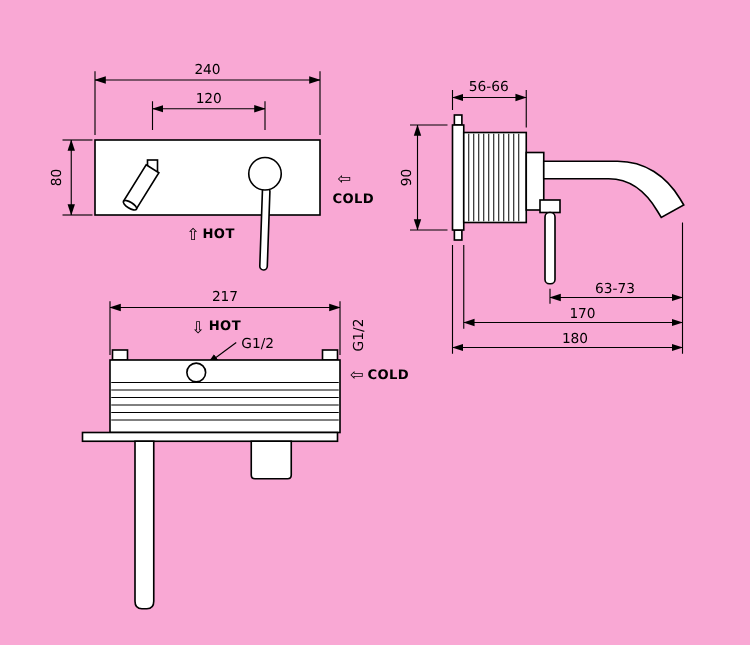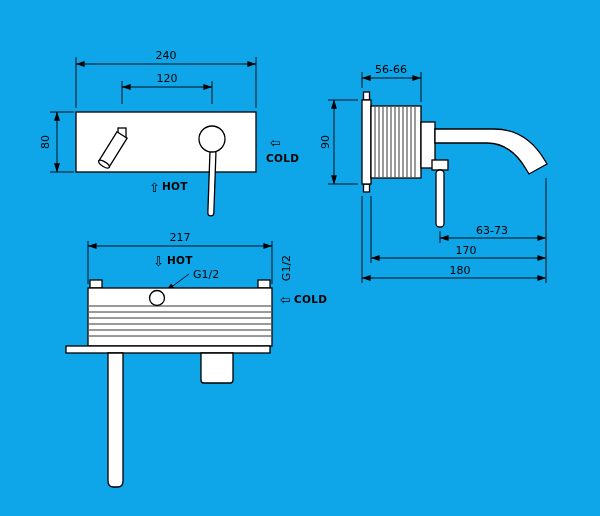--- a/index.html
+++ b/index.html
@@ -1,16 +1,16 @@
 <!DOCTYPE html>
 <html><head>
 <meta charset="utf-8">
 <style>
   html,body{margin:0;padding:0;background:#fff;}
-  #canvas{position:relative;width:600px;height:516px;background:#0ea5e9;overflow:hidden;}
+  #canvas{position:relative;width:600px;height:516px;background:#f9a8d4;overflow:hidden;}
   svg{display:block;}
   text{font-family:"DejaVu Sans","Liberation Sans",sans-serif;fill:#000;}
   .dimtext{font-size:11px;}
   .flowtext{font-size:10.5px;font-weight:bold;letter-spacing:.3px;}
   .threadtext{font-size:11px;}
   .arrowtext{font-size:13px;}
   .obj{fill:#fff;stroke:#000;stroke-width:1.3;}
   .thin{fill:none;stroke:#000;stroke-width:0.8;}
   .ext{fill:none;stroke:#000;stroke-width:0.9;}
   .dim{fill:none;stroke:#000;stroke-width:0.9;marker-start:url(#ah);marker-end:url(#ah);}

